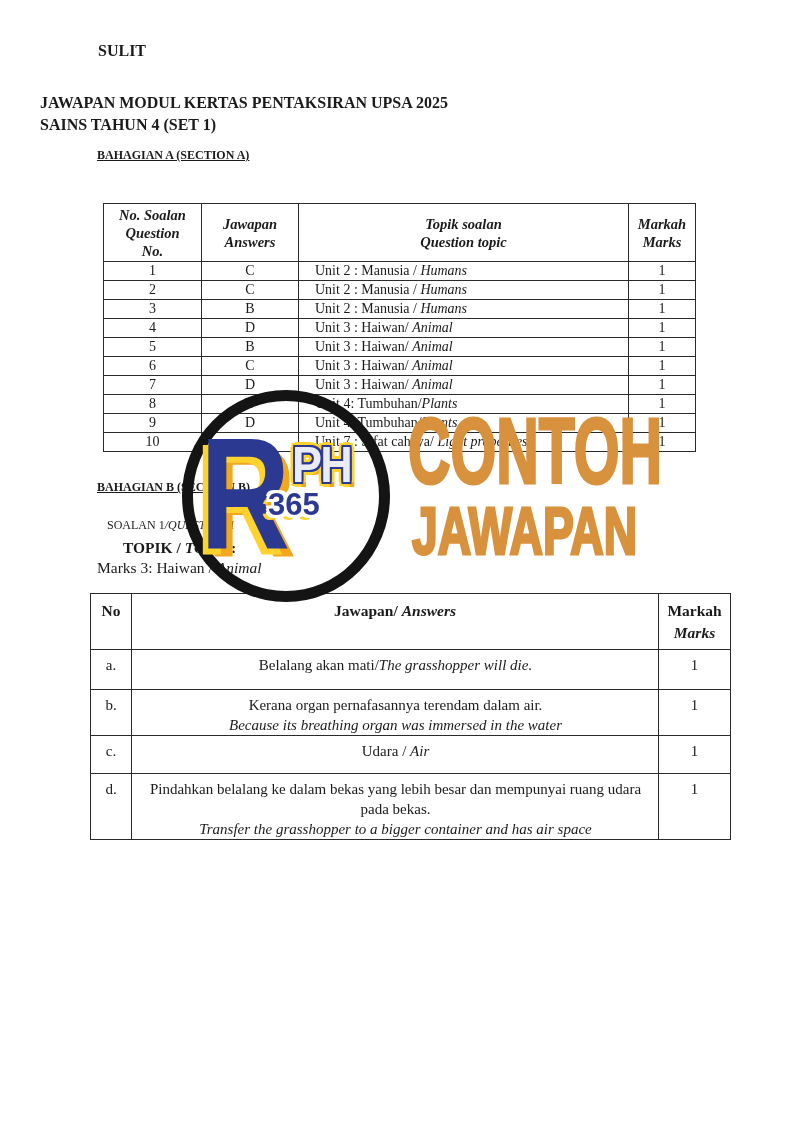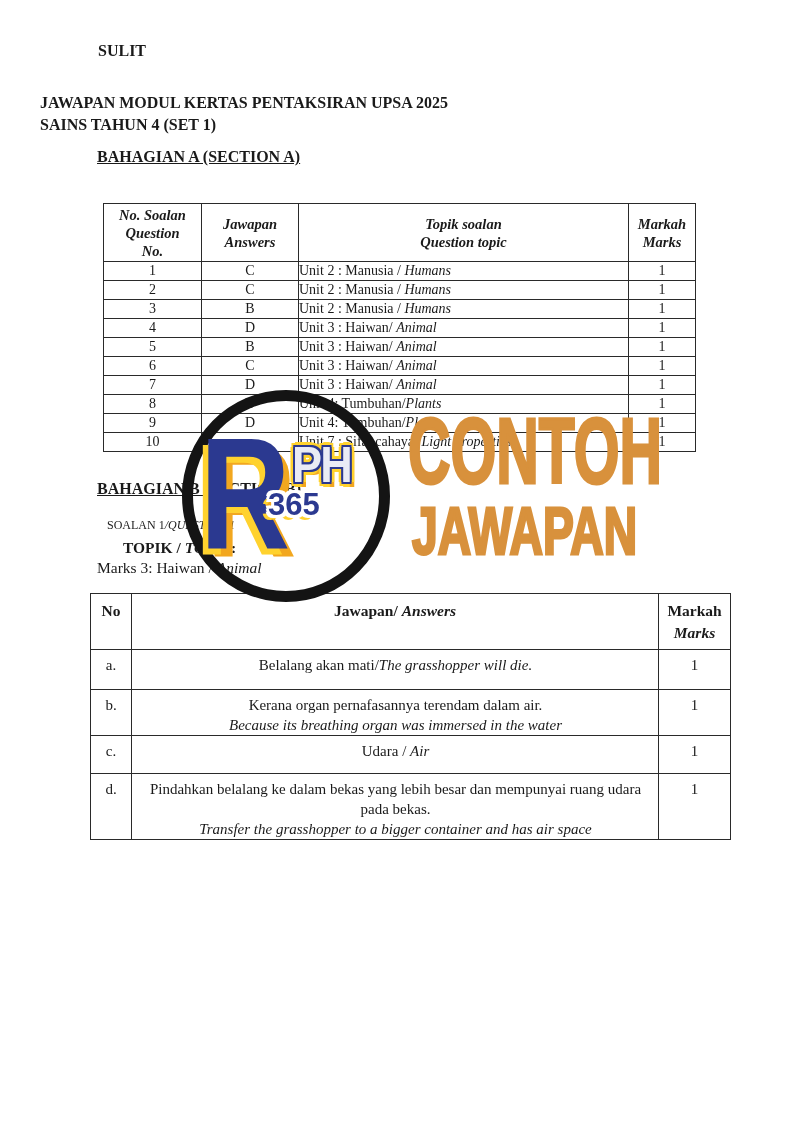--- a/index.html
+++ b/index.html
@@ -11,36 +11,36 @@
   body{
     width:800px;height:1131px;position:relative;overflow:hidden;
     font-family:"Liberation Serif","DejaVu Serif",serif;color:var(--ink);
   }
   .abs{position:absolute;} .it{font-style:italic;}
   .c{text-align:center;} 
 
   
   .sulit{left:98px;top:42px;font-size:16px;font-weight:700;}
   .title-block{left:40px;top:92px;width:760px;text-align:left;font-size:16px;font-weight:700;line-height:22px;}
-  .section-h{font-size:16px;font-weight:700;text-decoration:underline;}
+  .section-h{font-size:12px;font-weight:700;text-decoration:underline;}
   .sec-a{left:97px;top:148px;}
   .sec-b{left:97px;top:480px;text-align:right;}
   .soalan{left:107px;top:518px;font-size:12px;font-weight:400;}
   .topik{left:123px;top:539px;font-size:15.5px;font-weight:700;}
   .unit{left:97px;top:559px;font-size:15.5px;}
 
   
   table{border-collapse:collapse;table-layout:fixed;}
   td,th{border:1px solid var(--line);font-weight:400;}
   .tbl-a{left:103px;top:203px;width:592px;font-size:14px;}
   .tbl-a th{font-weight:700;font-style:italic;font-size:14.5px;line-height:18px;vertical-align:middle;}
   .tbl-a .hrow{height:58px;}
   .tbl-a tr.drow{height:19px;}
   .tbl-a td{line-height:18px;vertical-align:middle;}
-  .tbl-a td.l{text-align:left;padding-left:0;}
+  .tbl-a td.l{text-align:left;padding-left:16px;}
   .tbl-b{left:90px;top:593px;width:640px;font-size:15px;}
   .tbl-b th{font-weight:700;font-size:15.5px;vertical-align:top;padding-top:6px;line-height:22px;}
   .tbl-b .hrow{height:56px;}
   .tbl-b td{vertical-align:top;padding-top:5px;line-height:20px;}
   .tbl-b td.ans{text-align:center;padding-left:9px;padding-right:8px;}
   .row-a{height:40px;} .row-b{height:41px;} .row-c{height:38px;} .row-d{height:60px;}
 
   
   .wm{pointer-events:none;}
   .wm-ring{left:182px;top:390px;width:208px;height:212px;border:11px solid var(--ring-black);border-radius:50%;z-index:30;}

